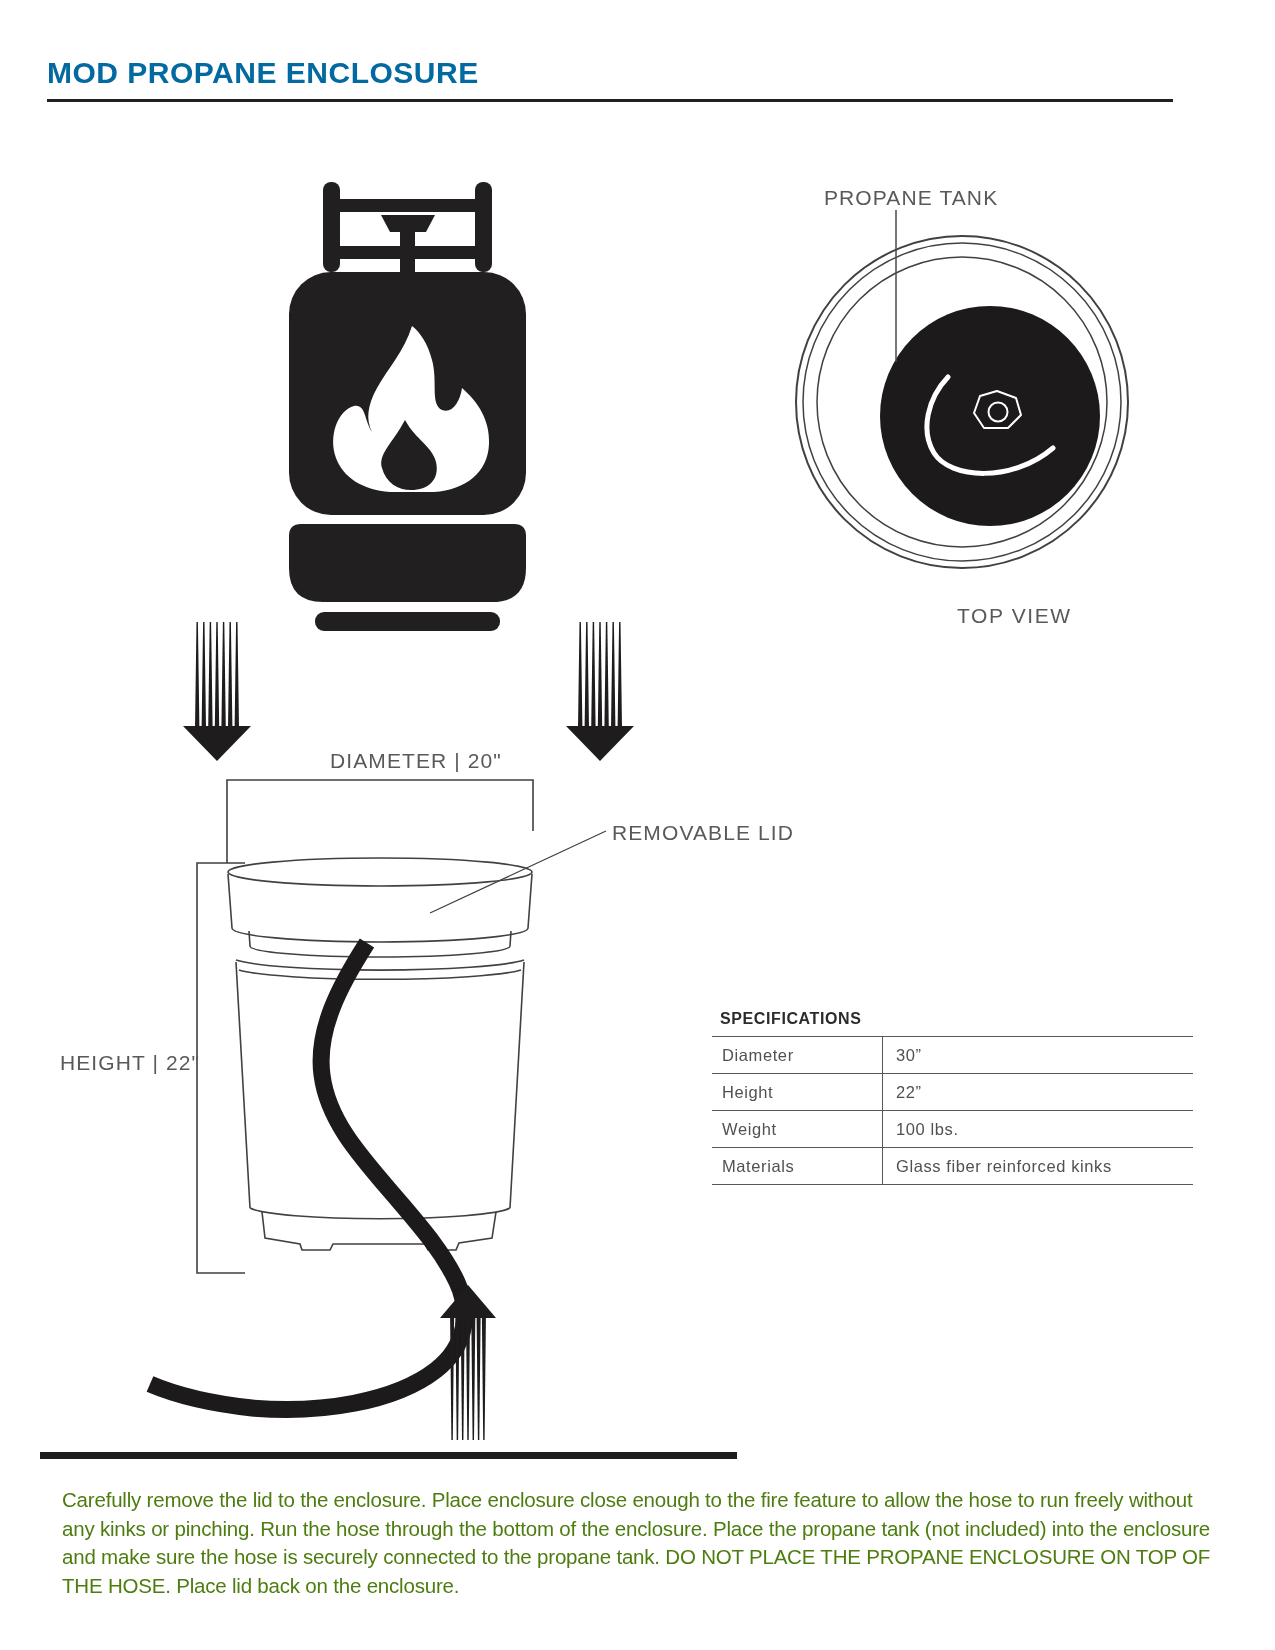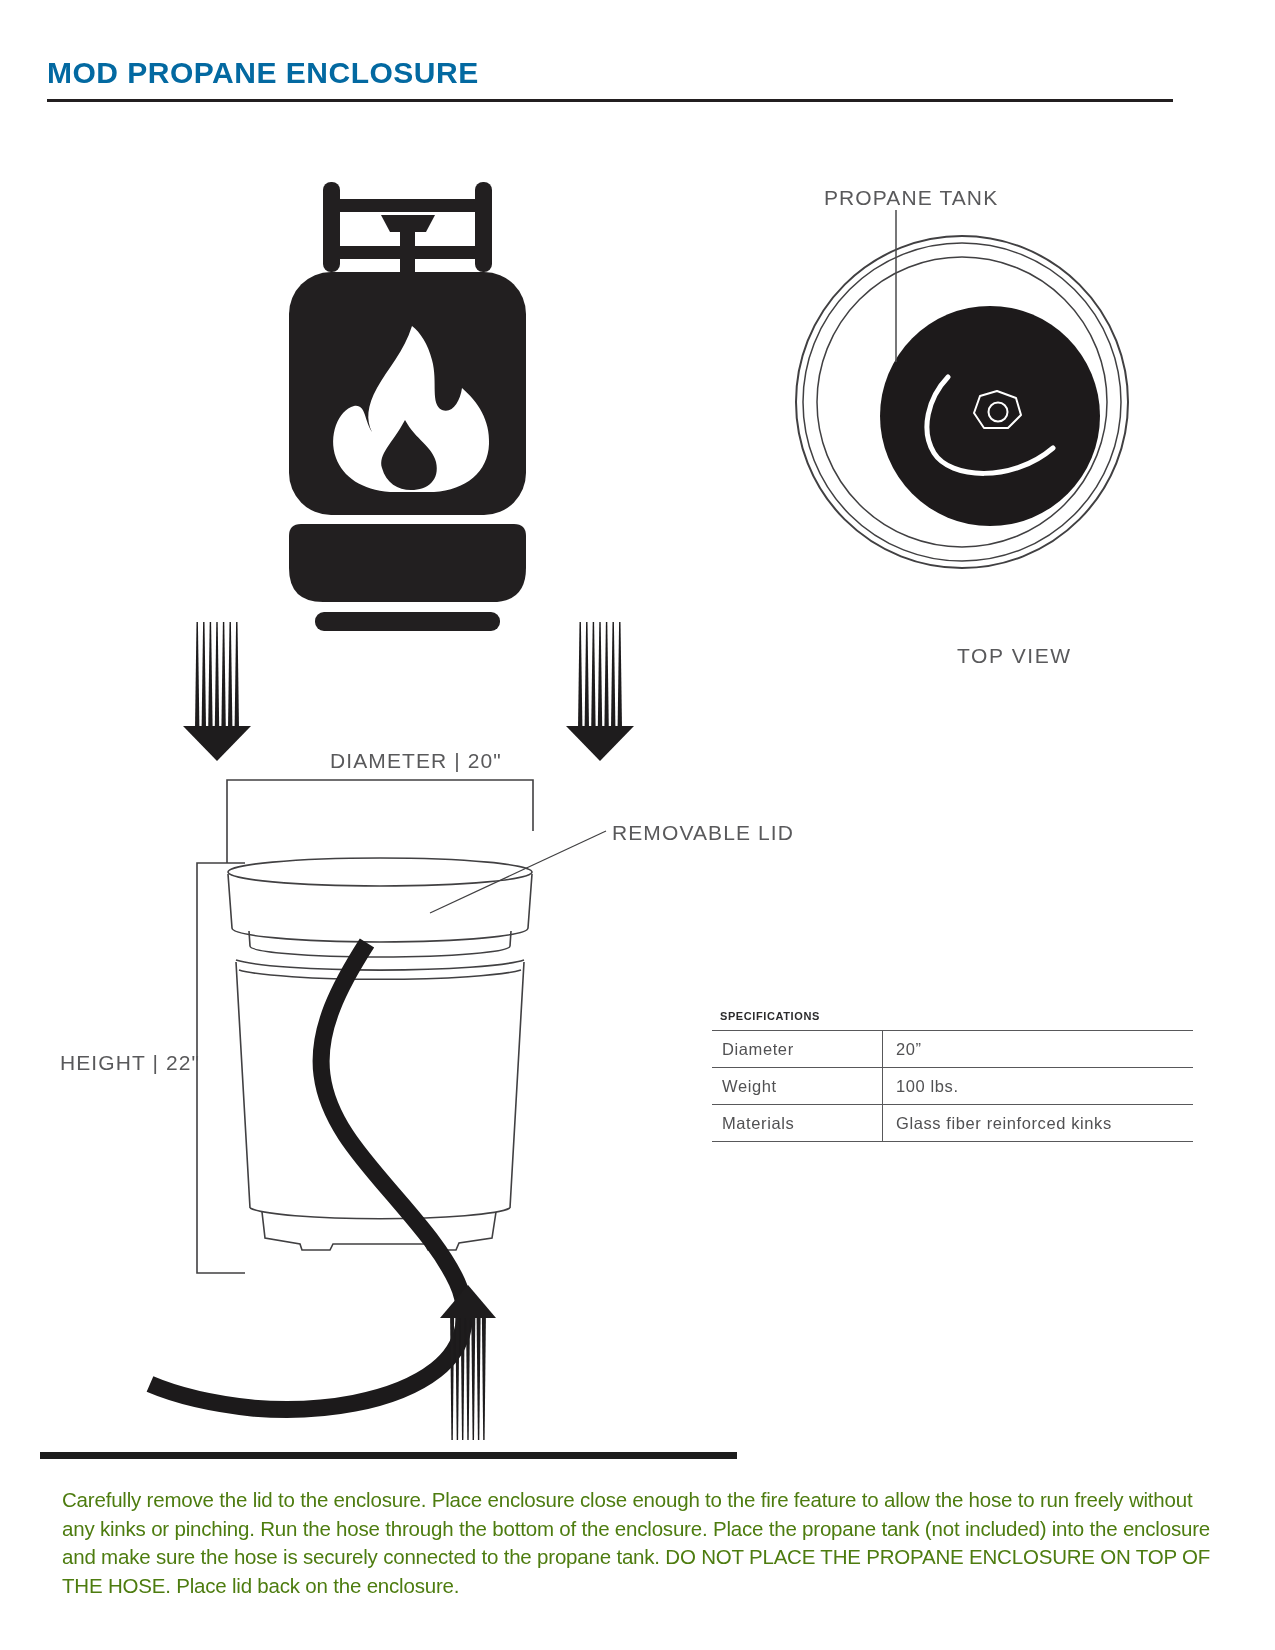--- a/index.html
+++ b/index.html
@@ -4,26 +4,26 @@
 <style>
   html,body{margin:0;padding:0;background:#fff;}
   .page{position:relative;width:1275px;height:1650px;background:#ffffff;overflow:hidden;
         font-family:"Liberation Sans",sans-serif;}
   .page-title{position:absolute;left:47px;top:56px;font-size:30px;font-weight:700;
         letter-spacing:.5px;color:#0369a1;}
   .title-rule{position:absolute;left:47px;top:99px;width:1126px;height:3px;background:#231f20;}
   .diagram-svg{position:absolute;left:0;top:0;width:1275px;height:1650px;}
   .diag-label{position:absolute;font-size:21px;letter-spacing:1.1px;color:#59595b;white-space:nowrap;}
   .lbl-propane-tank{left:824px;top:186px;}
-  .lbl-top-view{left:957px;top:604px;letter-spacing:1.6px;margin-top:40px;}
+  .lbl-top-view{left:957px;top:604px;letter-spacing:1.6px;}
   .lbl-diameter{left:330px;top:749px;}
   .lbl-removable-lid{left:612px;top:821px;}
   .lbl-height{left:60px;top:1051px;}
   .spec-section{position:absolute;left:712px;top:1010px;width:481px;}
-  .spec-heading{font-size:11px;font-weight:700;letter-spacing:.6px;color:#2b2b2c;margin:0 0 8px 8px;}
+  .spec-heading{font-size:16px;font-weight:700;letter-spacing:.6px;color:#2b2b2c;margin:0 0 8px 8px;}
   .spec-table{border-top:1.5px solid #58585a;}
   .spec-row{display:flex;height:36px;border-bottom:1.5px solid #58585a;align-items:stretch;justify-content:center;}
   .spec-cell-label{width:160px;padding-left:10px;display:flex;align-items:center;
         font-size:16.5px;letter-spacing:.6px;color:#515153;}
   .spec-cell-value{flex:1;border-left:1.5px solid #58585a;padding-left:13px;display:flex;
         align-items:center;font-size:16.5px;letter-spacing:.6px;color:#515153;}
   .instructions{position:absolute;left:62px;top:1486px;width:1158px;font-size:20.5px;
         line-height:28.5px;letter-spacing:-.2px;color:#4d7c0f;}
 </style>
 </head>
@@ -151,21 +151,25 @@
   <div class="diag-label lbl-top-view">TOP VIEW</div>
   <div class="diag-label lbl-diameter">DIAMETER |  20"</div>
   <div class="diag-label lbl-removable-lid">REMOVABLE LID</div>
   <div class="diag-label lbl-height">HEIGHT  |  22"</div>
 
   <div class="spec-section">
     <div class="spec-heading">SPECIFICATIONS</div>
     <div class="spec-table">
       <div class="spec-row">
         <div class="spec-cell-label">Diameter</div>
-        <div class="spec-cell-value">20”</div>
+        <div class="spec-cell-value">30”</div>
+      </div>
+      <div class="spec-row">
+        <div class="spec-cell-label">Height</div>
+        <div class="spec-cell-value">22”</div>
       </div>
       <div class="spec-row">
         <div class="spec-cell-label">Weight</div>
         <div class="spec-cell-value">100 lbs.</div>
       </div>
       <div class="spec-row">
         <div class="spec-cell-label">Materials</div>
         <div class="spec-cell-value">Glass fiber reinforced kinks</div>
       </div>
     </div>

